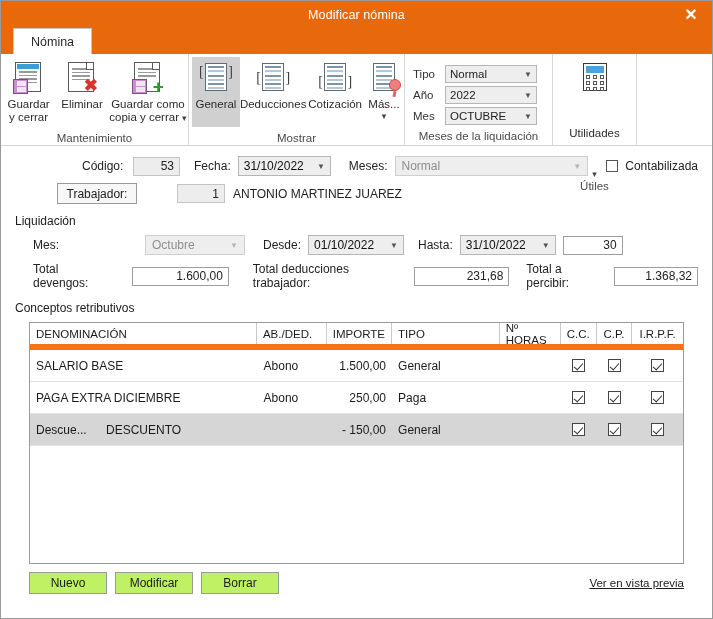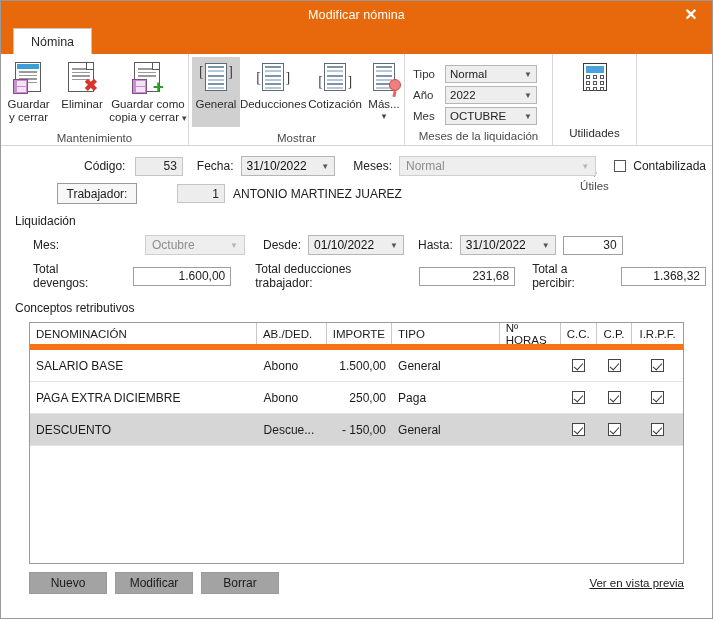--- a/index.html
+++ b/index.html
@@ -158,21 +158,21 @@
   .rfsel {
     width: 92px; height: 18px; background: #eeeeee;
     border: 1px solid #b6b6b6;
     display: flex; align-items: center;
     font-size: 11.5px; color: #222; padding-left: 4px;
     position: relative; cursor: pointer;
   }
   .rfsel .arw { position: absolute; right: 4px; font-size: 8px; color: #555; }
 
   
-  .body { flex: 1; padding: 10px 6px 0 14px; position: relative; font-size: 12px; color: #202020; }
+  .body { flex: 1; padding: 10px 14px 0 14px; position: relative; font-size: 12px; color: #202020; }
   .row { display: flex; align-items: center; }
   .lab { color: #222; font-size: 12px; }
   .ro-field {
     background: #ededed; border: 1px solid #c4c4c4;
     height: 19px; display: flex; align-items: center; justify-content: flex-end;
     padding-right: 5px; font-size: 12px; color: #222;
   }
   .wt-field {
     background: #ffffff; border: 1px solid #9e9e9e;
     height: 19px; display: flex; align-items: center; justify-content: flex-end;
@@ -225,21 +225,21 @@
     width: 13px; height: 13px; border: 1px solid #444; background: #fff;
     position: relative;
   }
   .ck::after {
     content: ''; position: absolute; left: 3px; top: 1px;
     width: 4px; height: 8px; border: solid #333;
     border-width: 0 1.6px 1.6px 0; transform: rotate(42deg);
   }
   .btm { display: flex; align-items: center; margin-top: 8px; width: 655px; }
   .sbtn {
-    border: 1px solid #9a9a9a; background: #a3a3a3;
+    border: 1px solid #9a9a9a; background: #bef264;
     height: 22px; width: 78px;
     display: flex; align-items: center; justify-content: center;
     font-size: 12px; color: #1b1b1b; cursor: pointer; margin-right: 8px;
   }
   .prevlink {
     margin-left: auto; font-size: 11.5px; color: #1b1b1b;
     text-decoration: underline; cursor: pointer;
   }
 </style>
 </head>
@@ -549,22 +549,22 @@
           </div>
         <div class="td c-cp c">
             <span class="ck"></span>
           </div>
         <div class="td c-irpf c">
             <span class="ck"></span>
           </div>
       </div>
 
       <div class="tr sel">
+        <div class="td c-abd">Descue...</div>
         <div class="td c-den">DESCUENTO</div>
-        <div class="td c-abd">Descue...</div>
         <div class="td c-imp r">- 150,00</div>
         <div class="td c-tip">General</div>
         <div class="td c-hor"></div>
         <div class="td c-cc c">
             <span class="ck"></span>
           </div>
         <div class="td c-cp c">
             <span class="ck"></span>
           </div>
         <div class="td c-irpf c">

